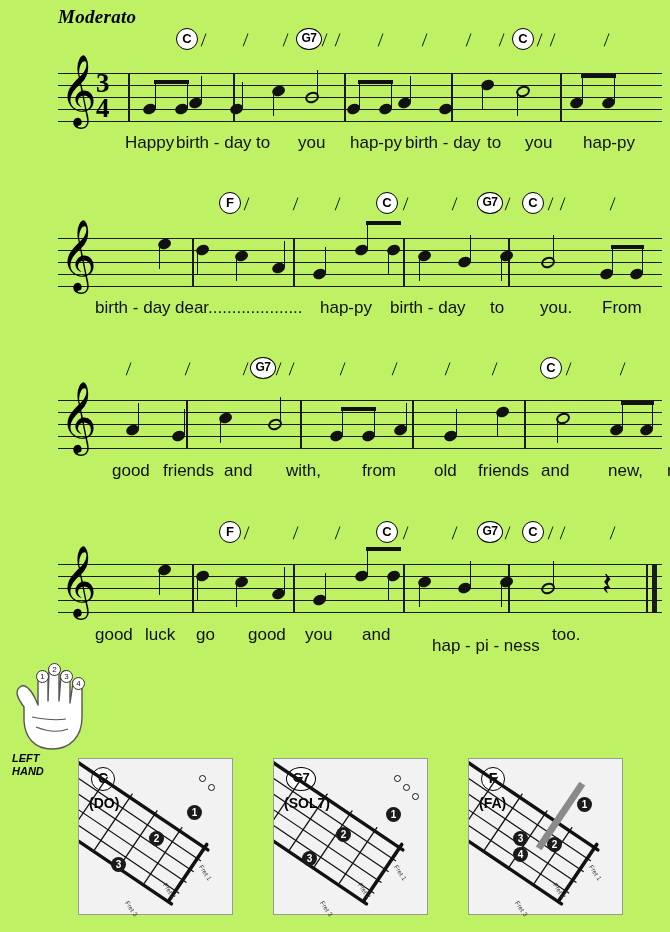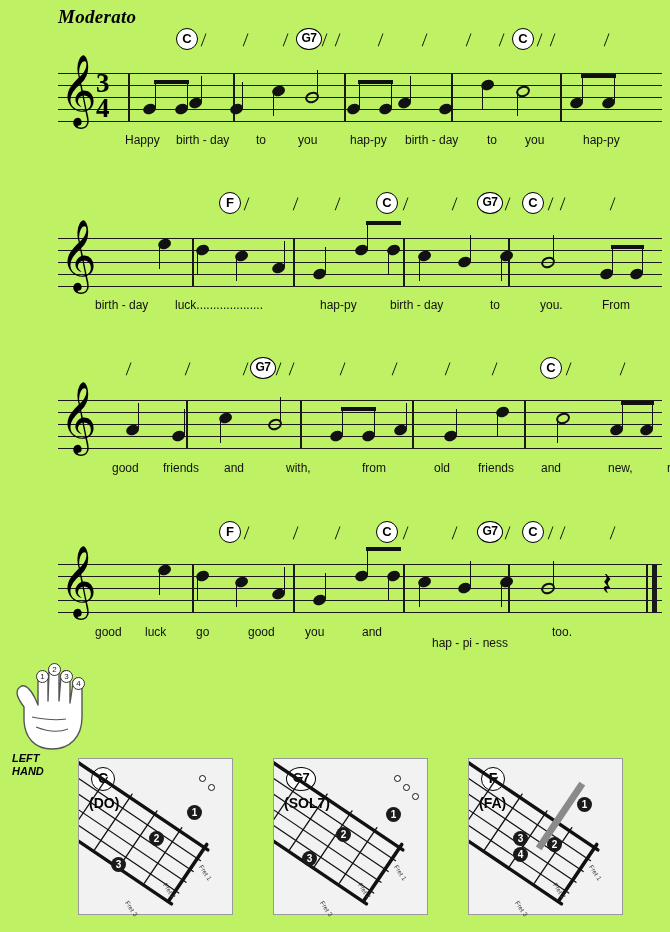--- a/index.html
+++ b/index.html
@@ -106,21 +106,21 @@
     font-family: "DejaVu Sans", sans-serif;
     font-size: 32px;
     line-height: 32px;
     color: #000;
   }
 
   
   .lyric {
     position: absolute;
     font-family: "Liberation Sans", sans-serif;
-    font-size: 12px;
+    font-size: 17px;
     color: #111;
     white-space: nowrap;
   }
 
   
   .hand-box { left: 4px; top: 655px; width: 100px; height: 100px; }
   .hand-label {
     left: 12px; top: 752px;
     font-family: "Liberation Sans", sans-serif;
     font-style: italic;
@@ -337,21 +337,21 @@
       <div class="head open" style="left: 541px; top: 19px;"></div>
       <div class="stem" style="left: 552.5px; top: -3px; height: 26px;"></div>
       <div class="head" style="left: 600px; top: 31px;"></div>
       <div class="stem" style="left: 611.5px; top: 7px; height: 28px;"></div>
       <div class="beam" style="left: 611px; width: 32.5px; top: 7px;"></div>
       <div class="head" style="left: 630px; top: 31px;"></div>
       <div class="stem" style="left: 641.5px; top: 9px; height: 26px;"></div>
     </div>
   <div class="abs" style="left:0;top:298px;width:670px;height:20px" id="lyrics-1">
       <div class="lyric" style="left: 95px; top: 0px;">birth - day</div>
-      <div class="lyric" style="left: 175px; top: 0px;">luck....................</div>
+      <div class="lyric" style="left: 175px; top: 0px;">dear....................</div>
       <div class="lyric" style="left: 320px; top: 0px;">hap-py</div>
       <div class="lyric" style="left: 390px; top: 0px;">birth - day</div>
       <div class="lyric" style="left: 490px; top: 0px;">to</div>
       <div class="lyric" style="left: 540px; top: 0px;">you.</div>
       <div class="lyric" style="left: 602px; top: 0px;">From</div>
     </div>
 
   <div class="abs chord-row" style="top:357px" id="chords-2">
       <div class="slash" style="left: 126px; top: 2px;">/</div>
       <div class="slash" style="left: 185px; top: 2px;">/</div>

